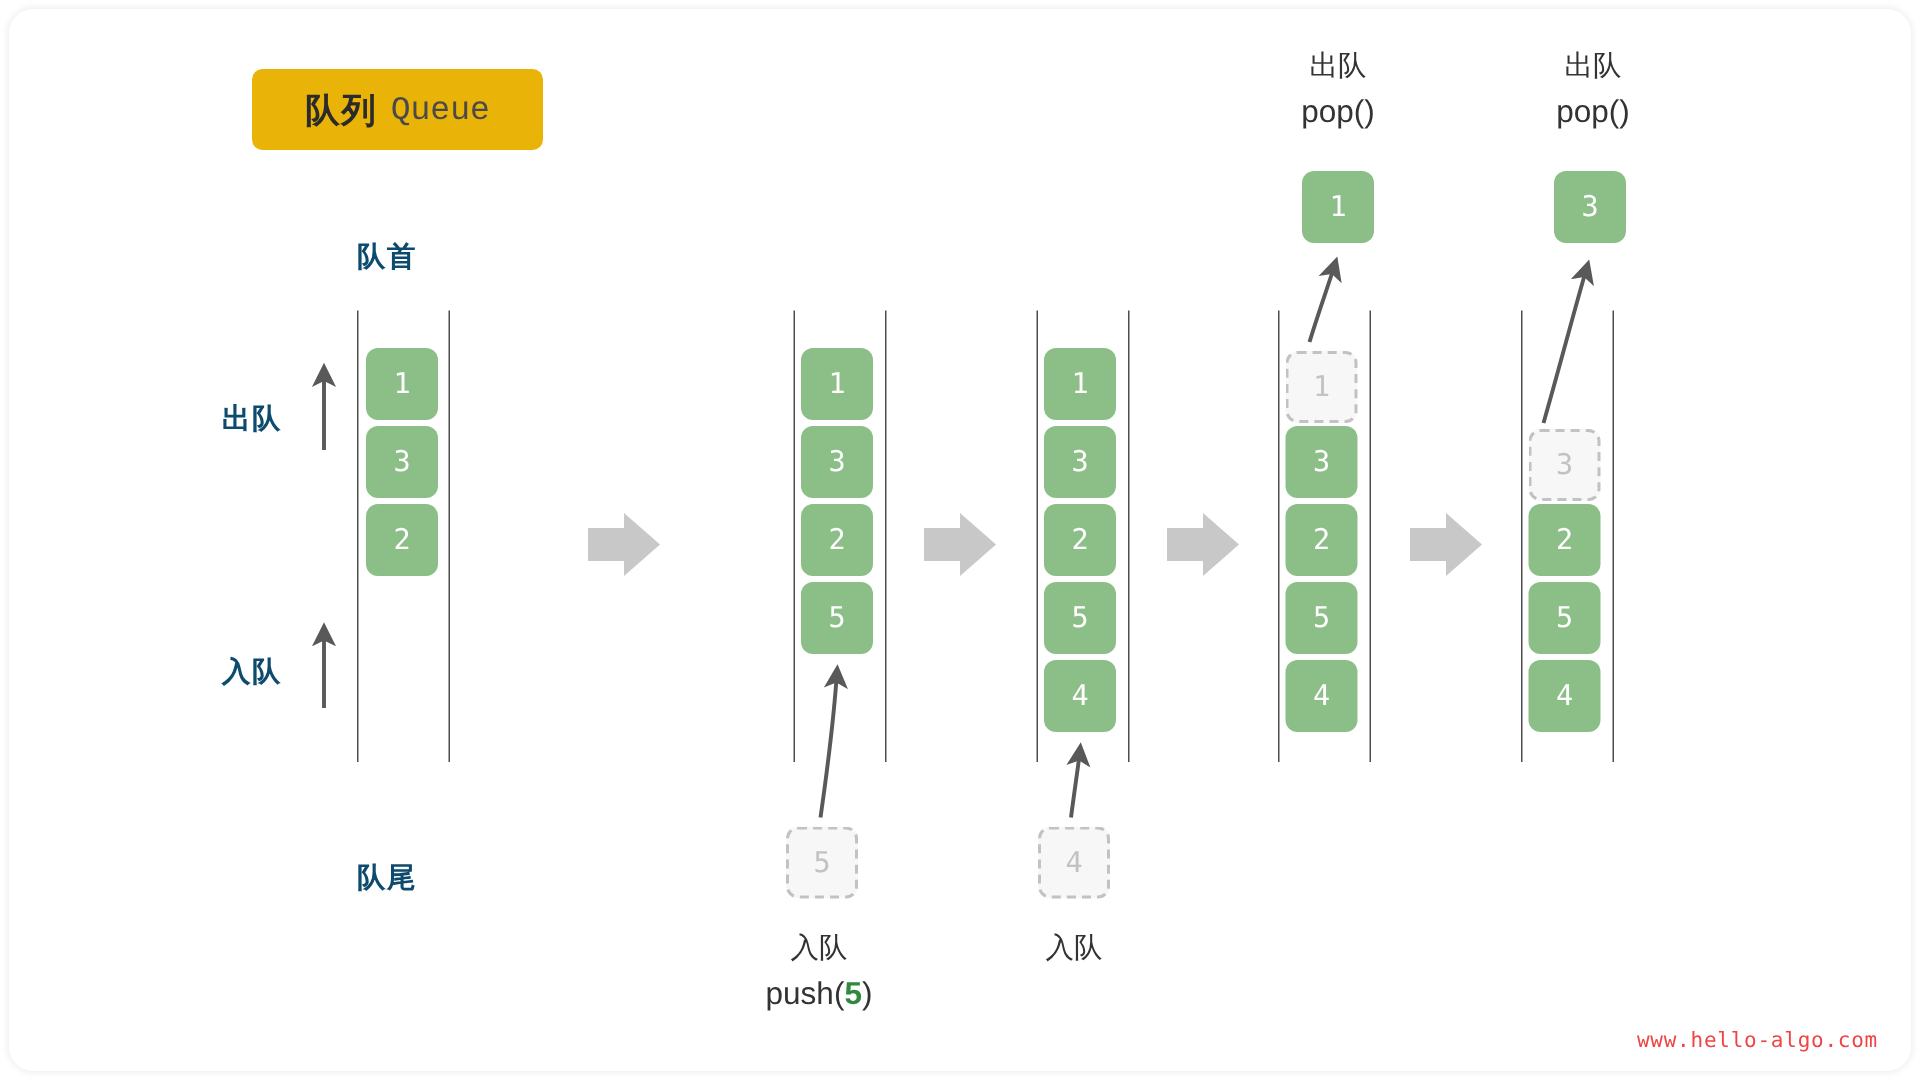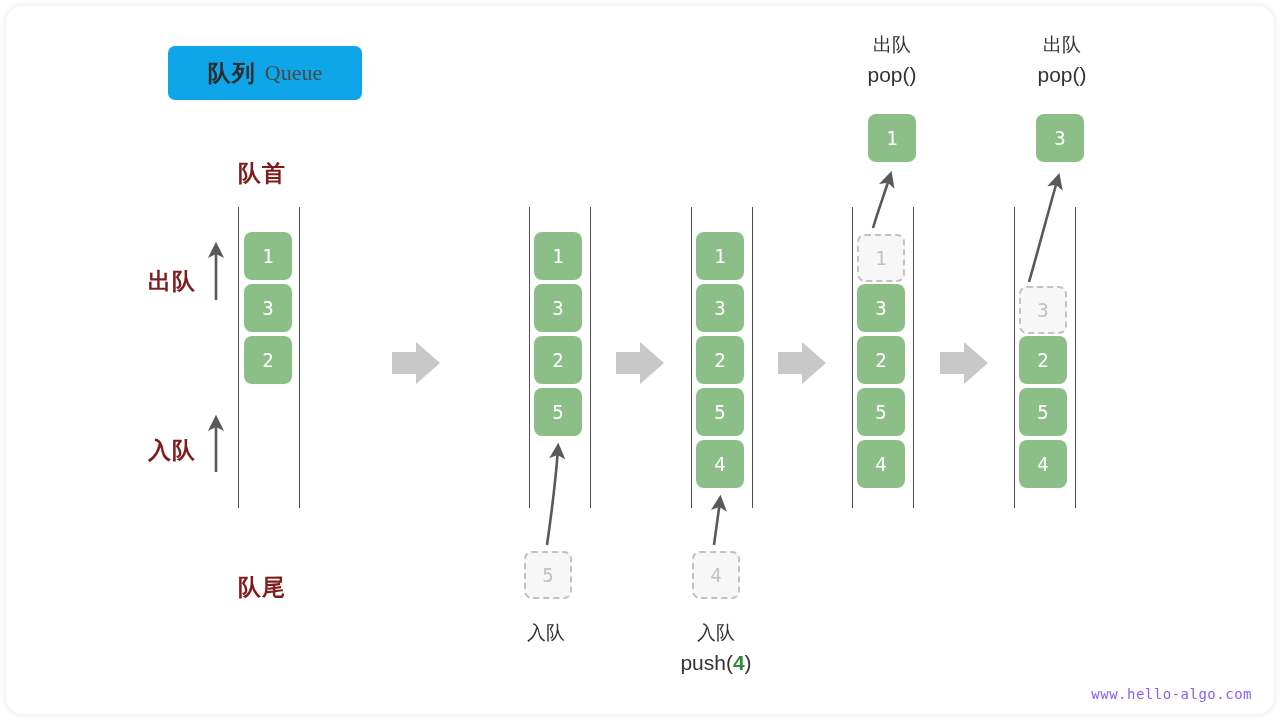--- a/index.html
+++ b/index.html
@@ -31,47 +31,47 @@
     box-shadow: 0 0 6px rgba(0,0,0,0.10);
   }
 
   
   .title-chip {
     position: absolute;
     left: 168px;
     top: 46px;
     width: 194px;
     height: 54px;
-    background: #0ea5e9;
+    background: #eab308;
     border-radius: 7px;
     display: flex;
     align-items: center;
     justify-content: center;
     gap: 9px;
   }
   .title-cn {
     font-size: 23px;
     font-weight: bold;
     color: #2b2b2b;
     font-family: "Liberation Sans", "DejaVu Sans", sans-serif;
     letter-spacing: 1px;
   }
   .title-en {
     font-size: 22px;
     color: #4a4a4a;
-    font-family: Liberation Serif, serif;
+    font-family: Liberation Mono, monospace;
     text-align: center;
   }
 
   
   .lbl-cn-bold {
     position: absolute;
-    font-size: 23px;
+    font-size: 19px;
     font-weight: bold;
-    color: #7f1d1d;
+    color: #0c4a6e;
     letter-spacing: 1px;
     white-space: nowrap;
   }
   .hdr {
     position: absolute;
     text-align: center;
     white-space: nowrap;
     color: #333333;
   }
   .hdr .l1 {
@@ -115,21 +115,21 @@
     height: 44px;
   }
 
   
   .watermark {
     position: absolute;
     right: 28px;
     bottom: 18px;
     font-size: 14px;
     letter-spacing: 0.5px;
-    color: #8b5cf6;
+    color: #ef4444;
     font-family: "DejaVu Sans Mono", "Liberation Mono", monospace;
   }
 
   svg.overlay { position: absolute; left: 0; top: 0; pointer-events: none; }
 </style>
 </head>
 <body>
 
 <div class="canvas">
   <div class="card-frame"></div>
@@ -156,36 +156,36 @@
 
   <div class="box" style="left:534px; top:232px;">1</div>
   <div class="box" style="left:534px; top:284px;">3</div>
   <div class="box" style="left:534px; top:336px;">2</div>
   <div class="box" style="left:534px; top:388px;">5</div>
 
   <div class="box ghost" style="left:524px; top:551px;">5</div>
 
   <div class="hdr" style="left:446px; top:618px; width:200px;">
     <div class="l1">入队</div>
+    <div class="l2"><span>push(</span><span class="arg">5</span><span>)</span></div>
   </div>
 
   <div class="rail" style="left:691px; top:207px; height:301px;"></div>
   <div class="rail" style="left:752px; top:207px; height:301px;"></div>
 
   <div class="box" style="left:696px; top:232px;">1</div>
   <div class="box" style="left:696px; top:284px;">3</div>
   <div class="box" style="left:696px; top:336px;">2</div>
   <div class="box" style="left:696px; top:388px;">5</div>
   <div class="box" style="left:696px; top:440px;">4</div>
 
   <div class="box ghost" style="left:692px; top:551px;">4</div>
 
   <div class="hdr" style="left:616px; top:618px; width:200px;">
     <div class="l1">入队</div>
-    <div class="l2"><span>push(</span><span class="arg">4</span><span>)</span></div>
   </div>
 
   <div class="hdr" style="left:792px; top:30px; width:200px;">
     <div class="l1">出队</div>
     <div class="l2">pop()</div>
   </div>
   <div class="box" style="left:868px; top:114px;">1</div>
 
   <div class="rail" style="left:852px; top:207px; height:301px;"></div>
   <div class="rail" style="left:913px; top:207px; height:301px;"></div>

